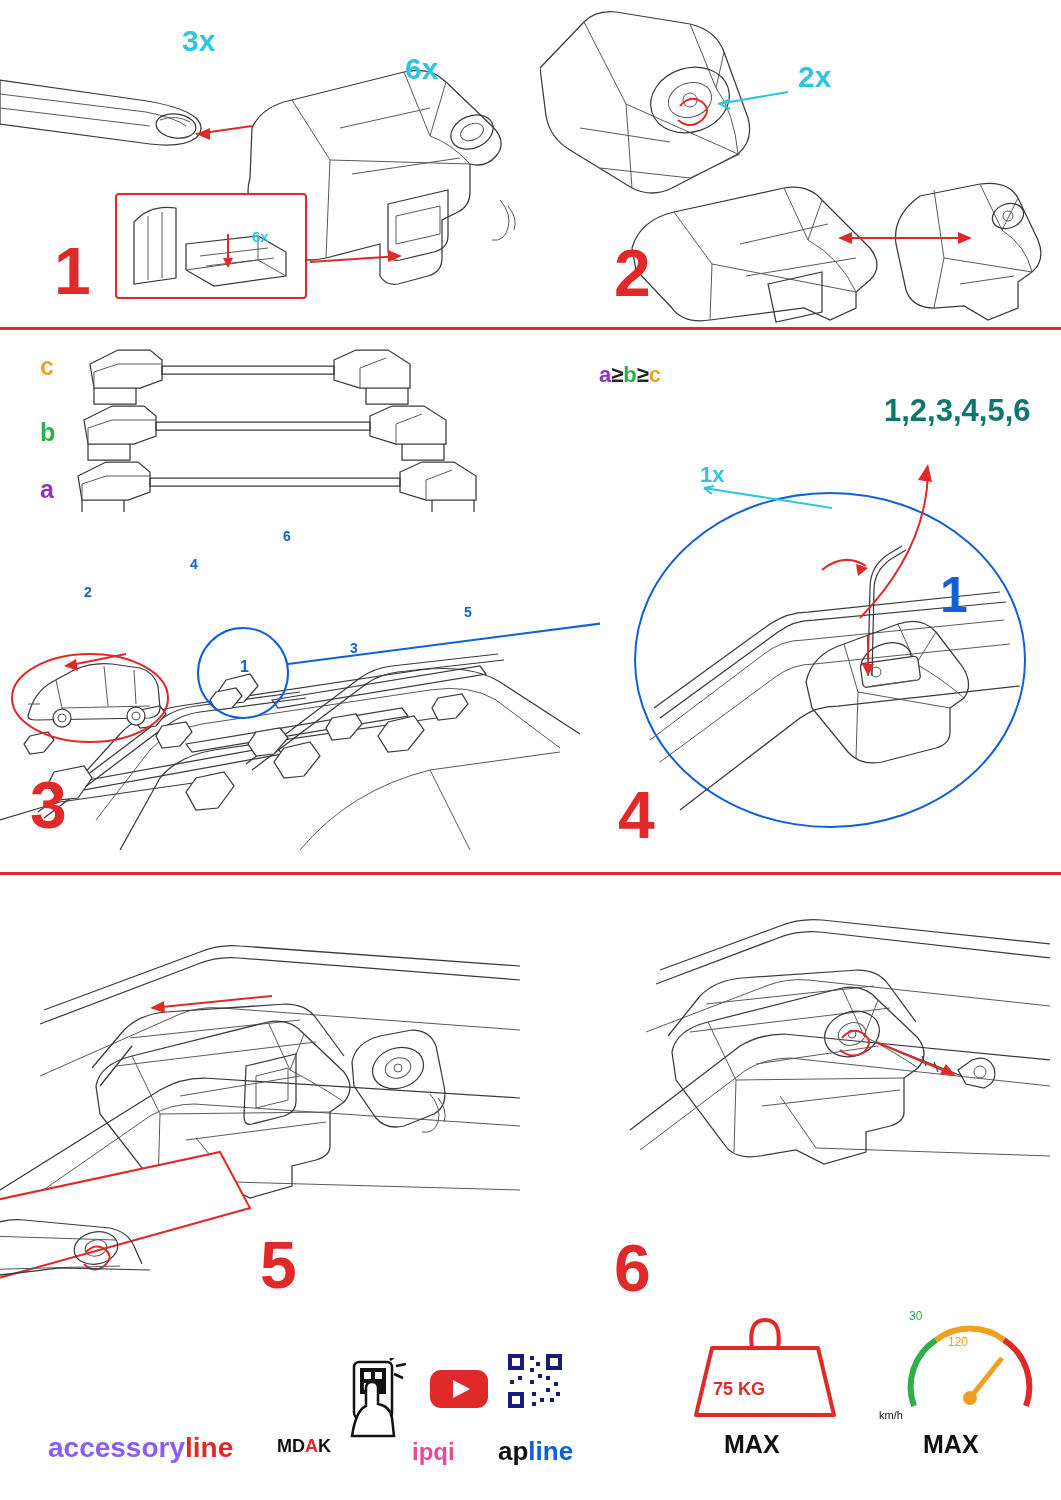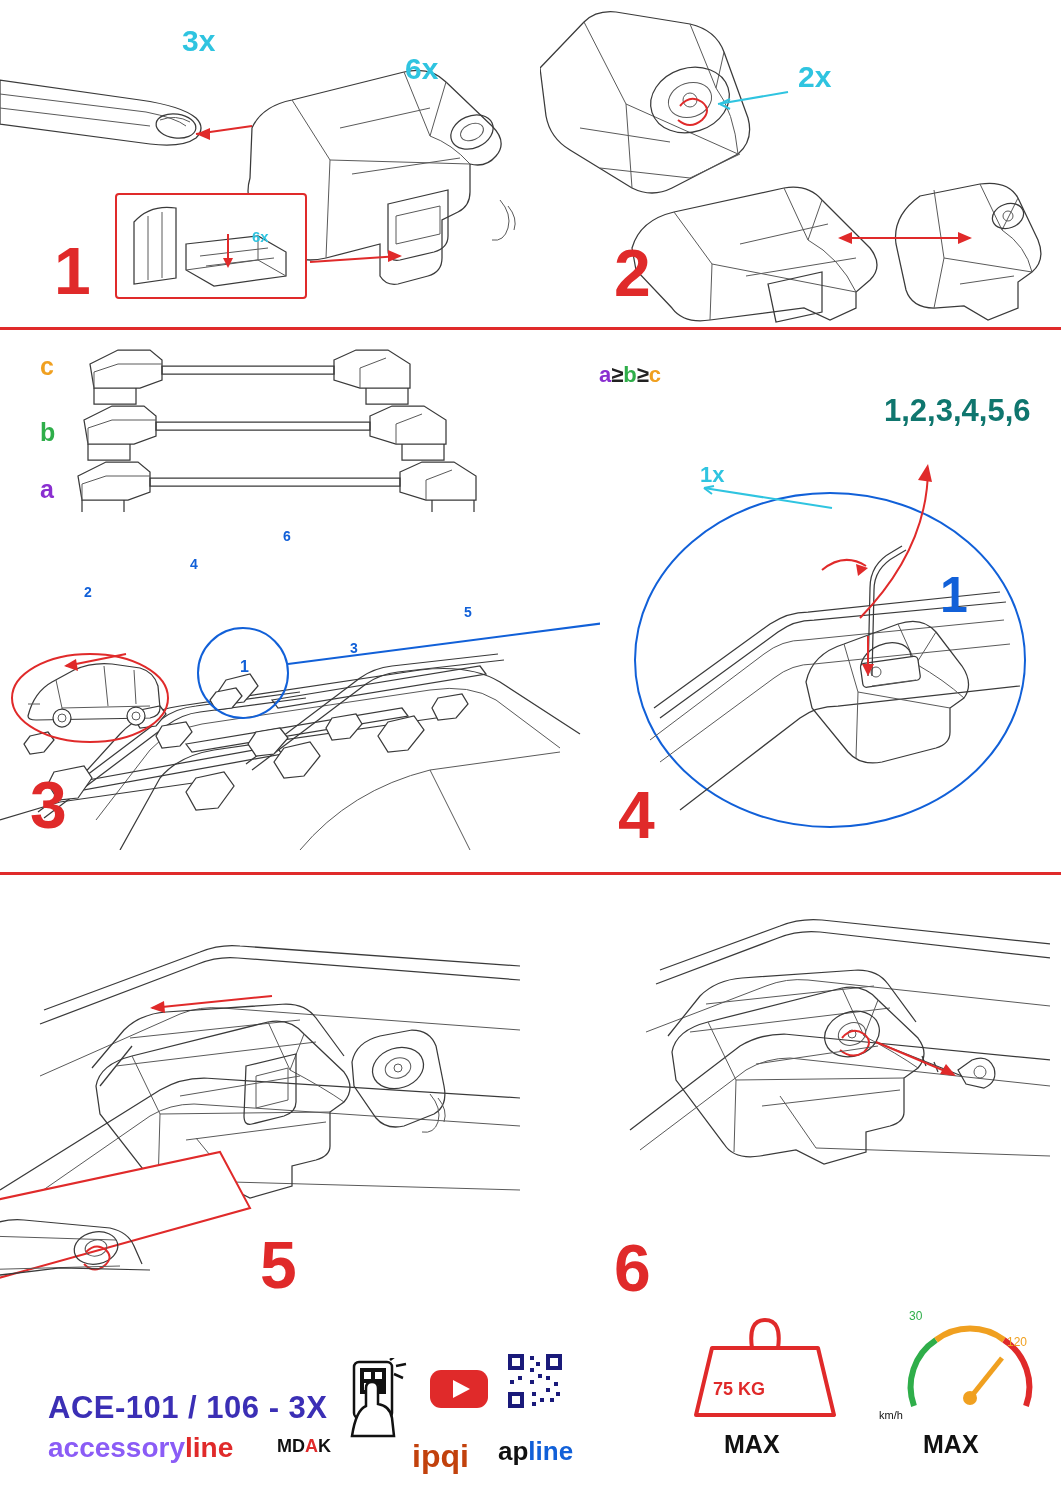--- a/index.html
+++ b/index.html
@@ -123,23 +123,23 @@
     font-size: 18px;
     font-weight: 700;
     color: #111;
   }
   .mdak .red { color: #e02a2a; }
 
   .ipqi {
     position: absolute;
     left: 412px;
     top: 1438px;
-    font-size: 32px;
-    font-weight: 700;
-    color: #c2410c;
+    font-size: 24px;
+    font-weight: 700;
+    color: #ec4899;
   }
   .apline {
     position: absolute;
     left: 498px;
     top: 1436px;
     font-size: 26px;
     font-weight: 700;
     color: #111;
   }
   .apline .blue { color: #1160d8; }
@@ -159,21 +159,21 @@
     color: #111;
   }
   .kmh {
     position: absolute;
     font-size: 11px;
     color: #111;
     left: 879px;
     top: 1409px;
   }
   .sp-60 { position:absolute; left: 909px; top: 1309px; font-size: 12px; color:#2fae4a;}
-  .sp-120 { position:absolute; left: 1007px; top: 1335px; font-size: 12px; color:#f0a020;}
+  .sp-120 { position:absolute; left: 948px; top: 1335px; font-size: 12px; color:#f0a020;}
 
   svg { display: block; }
   .ln  { fill: none; stroke: #3a3a3a; stroke-width: 1.25; }
   .ln2 { fill: none; stroke: #5a5a5a; stroke-width: 1; }
   .lnf { fill: #ffffff; stroke: #3a3a3a; stroke-width: 1.25; }
   .red { fill: none; stroke: #e02a2a; stroke-width: 2; }
   .redf{ fill: #e02a2a; }
   .blue{ fill: none; stroke: #1160d8; stroke-width: 2; }
   .cy  { fill: none; stroke: #2fc4e0; stroke-width: 2; }
 </style>
@@ -514,21 +514,20 @@
       <path class="ln" d="M368 170 L382 160 Q398 154 404 168 Q408 182 394 188 L376 184 Z"></path>
       <circle class="ln2" cx="390" cy="172" r="6"></circle>
       <path class="ln" d="M344 162 L348 172"></path>
       <path class="ln" d="M332 156 L336 166"></path>
     </g>
     <path class="red" d="M286 142 L362 174"></path>
     <path class="redf" d="M366 176 l-16 -2 l6 -10 z"></path>
   </svg>
   <div class="step-num slim" style="left:614px;top:1235px">6</div>
 
-  <div class="footer-code">ACE-101 / 106 - 3X</div>
   <div class="brand">
     <span class="a1">accessory</span><span class="a2">line</span>
   </div>
 
   <svg width="70" height="80" style="position:absolute;left:338px;top:1358px">
     <rect x="16" y="4" width="38" height="56" rx="5" fill="#ffffff" stroke="#111" stroke-width="2.5"></rect>
     <rect x="22" y="10" width="26" height="26" fill="#111"></rect>
     <rect x="26" y="14" width="7" height="7" fill="#fff"></rect>
     <rect x="37" y="14" width="7" height="7" fill="#fff"></rect>
     <rect x="26" y="25" width="7" height="7" fill="#fff"></rect>

